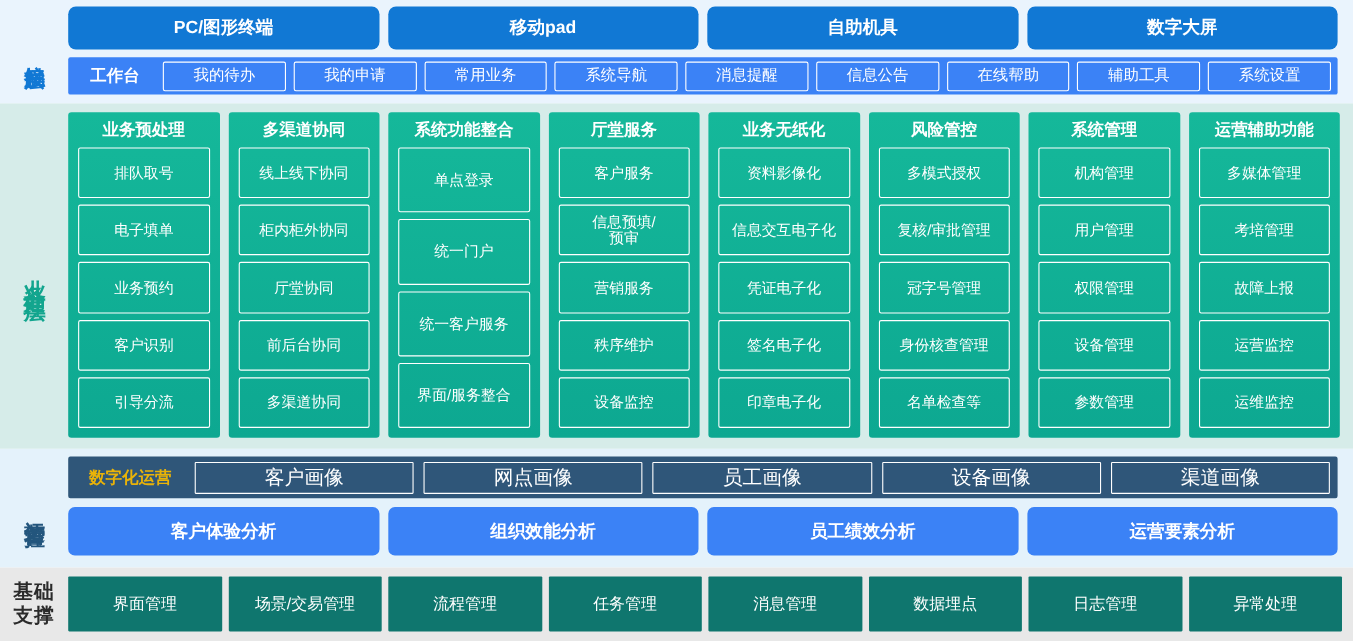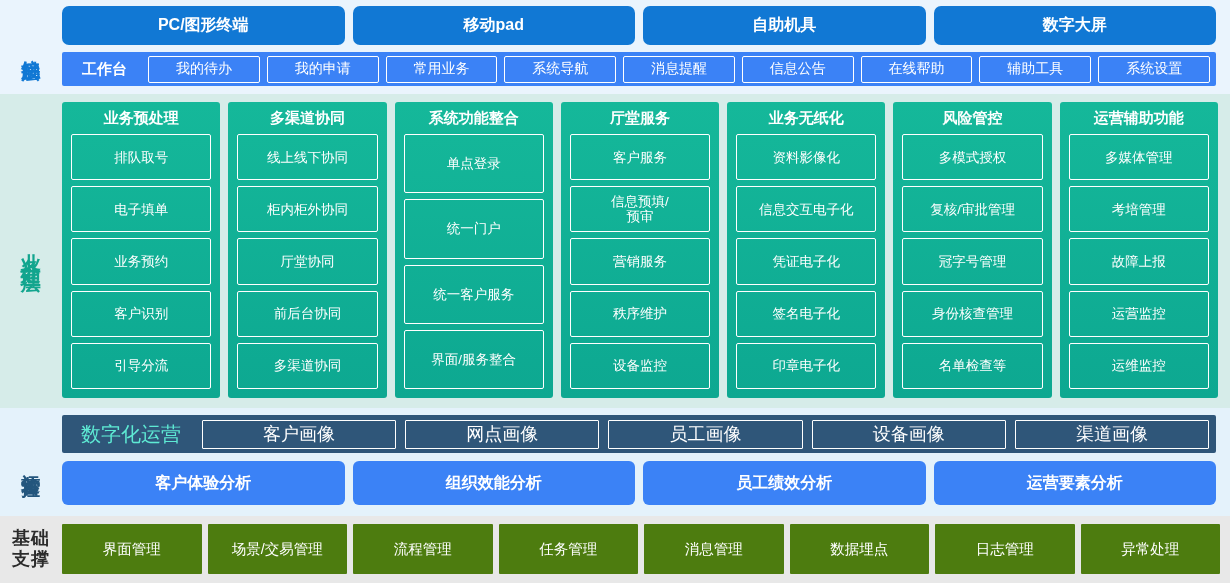--- a/index.html
+++ b/index.html
@@ -66,39 +66,39 @@
     padding:0 2px;box-sizing:border-box;
   }
 
   
   .l-ops{height:108px;background:#e4f2fb;padding:7px 14px 8px 0;}
   .l-ops .layer-label{color:#23567d;}
   .ops-top{
     height:38px;background:#2f5679;border-radius:2px;
     display:flex;align-items:center;gap:9px;padding:0 7px;box-sizing:border-box;
   }
-  .ops-top .ops-title{color:#5eead4;font-weight:normal;font-size:20px;padding:0 12px;white-space:nowrap;}
+  .ops-top .ops-title{color:#eab308;font-weight:bold;font-size:15px;padding:0 12px;white-space:nowrap;}
   .ops-top .obox{
     flex:1;height:27px;border:1px solid #ffffff;border-radius:1px;
     display:flex;align-items:center;justify-content:center;
     color:#fff;font-size:18px;white-space:nowrap;
   }
   .ops-bottom{margin-top:8px;height:44px;display:flex;gap:8px;}
   .ops-bottom .bar{
     flex:1;background:#3b82f6;border-radius:6px;color:#fff;
     display:flex;align-items:center;justify-content:center;
     font-weight:bold;font-size:16px;
   }
 
   
   .l-base{height:67px;background:#e8e8e8;padding:8px 10px 9px 0;}
   .l-base .layer-label{color:#2b2b2b;font-size:18px;line-height:1.15;}
   .base-row{height:100%;display:flex;gap:6px;}
   .base-row .cell{
-    flex:1;background:#4d7c0f;color:#ffffff;border-radius:1px;
+    flex:1;background:#0f766e;color:#ffffff;border-radius:1px;
     display:flex;align-items:center;justify-content:center;
     font-size:14.5px;white-space:nowrap;
   }
 </style>
 </head>
 <body>
 
 <div id="arch">
 
   <section class="layer l-contact">
@@ -189,20 +189,30 @@
           <div class="biz-col-title">风险管控</div>
           <div class="biz-items">
             <div class="biz-item">多模式授权</div>
             <div class="biz-item">复核/审批管理</div>
             <div class="biz-item">冠字号管理</div>
             <div class="biz-item">身份核查管理</div>
             <div class="biz-item">名单检查等</div>
           </div>
         </div>
 
+        <div class="biz-col">
+          <div class="biz-col-title">系统管理</div>
+          <div class="biz-items">
+            <div class="biz-item">机构管理</div>
+            <div class="biz-item">用户管理</div>
+            <div class="biz-item">权限管理</div>
+            <div class="biz-item">设备管理</div>
+            <div class="biz-item">参数管理</div>
+          </div>
+        </div>
 
         <div class="biz-col">
           <div class="biz-col-title">运营辅助功能</div>
           <div class="biz-items">
             <div class="biz-item">多媒体管理</div>
             <div class="biz-item">考培管理</div>
             <div class="biz-item">故障上报</div>
             <div class="biz-item">运营监控</div>
             <div class="biz-item">运维监控</div>
           </div>

